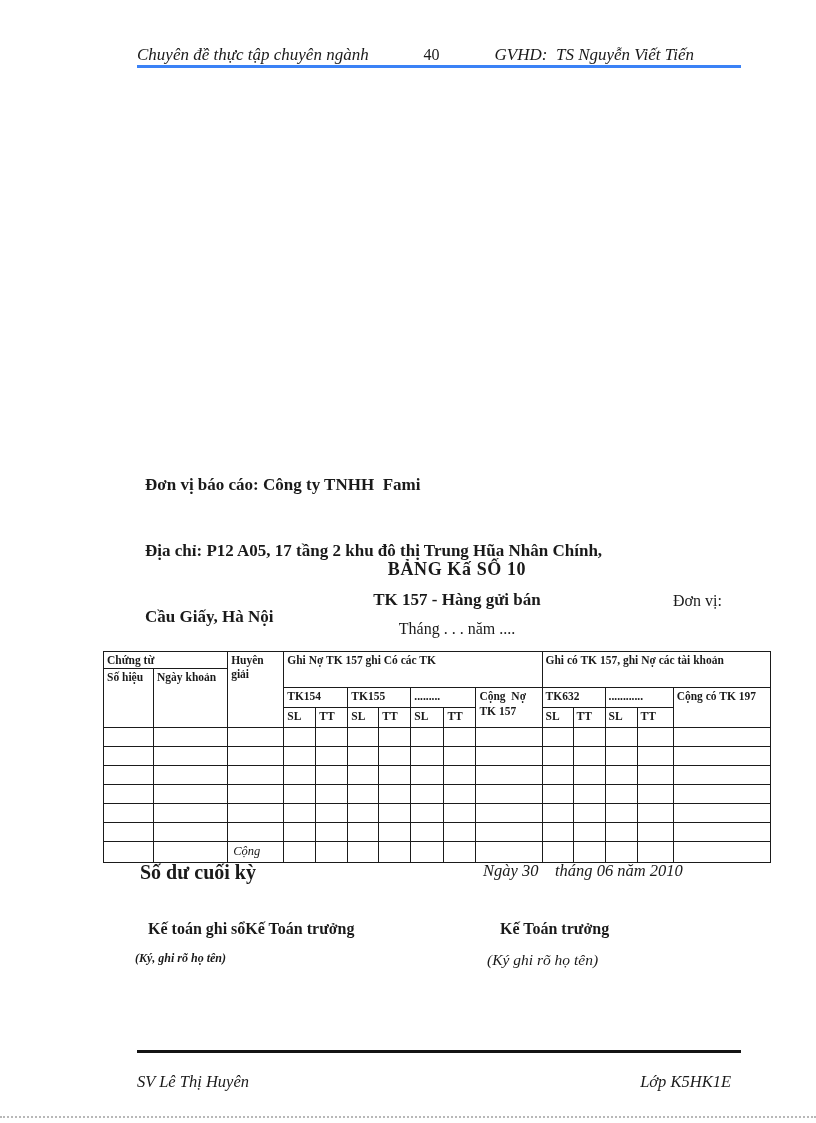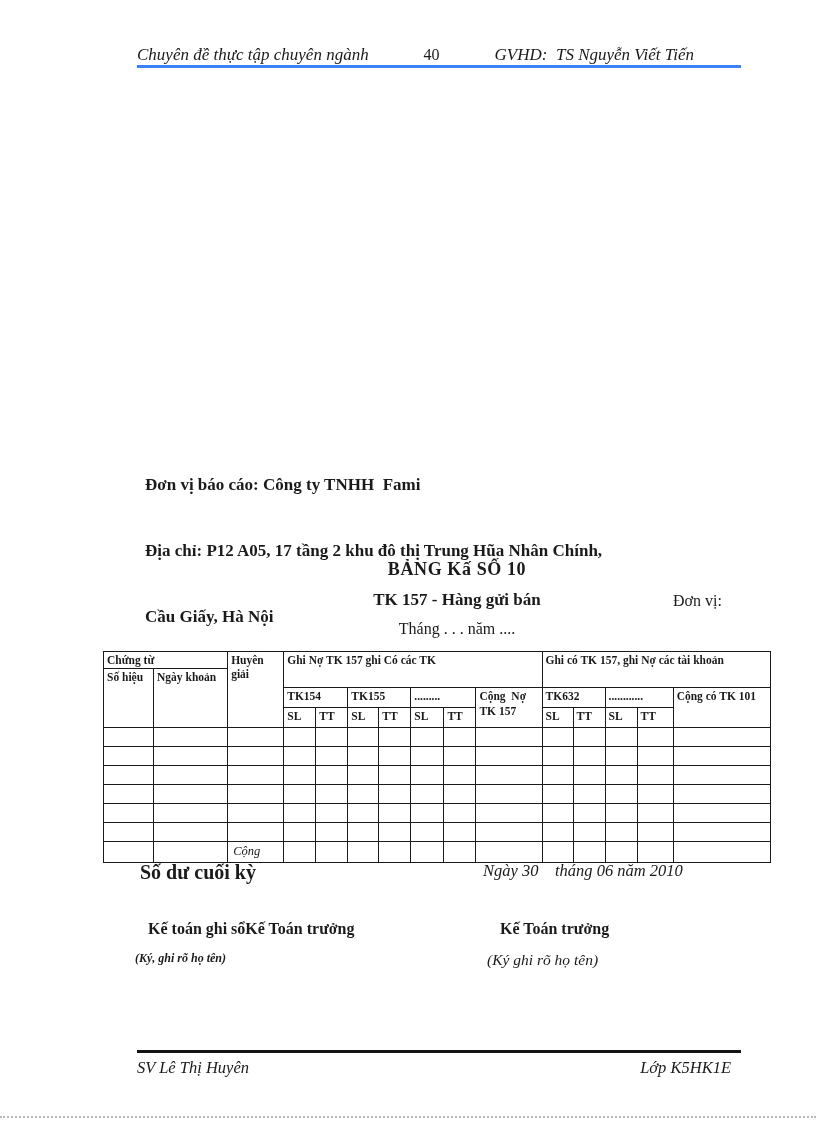--- a/index.html
+++ b/index.html
@@ -92,21 +92,21 @@
   .sig-lt { position: absolute; left: 148px; top: 920px; font-weight: bold; font-size: 16px; }
   .sig-rt { position: absolute; left: 500px; top: 920px; font-weight: bold; font-size: 16px; }
   .sig-ls { position: absolute; left: 135px; top: 951px; font-style: italic; font-size: 12px; font-weight: bold; }
   .sig-rs { position: absolute; left: 487px; top: 951px; font-style: italic; font-size: 15.5px; text-align: center; }
 
   
   .page-footer {
     position: absolute;
     left: 137px; top: 1050px; width: 604px;
     border-top: 3px solid #141414;
-    padding-top: 5px;
+    padding-top: 19px;
     display: flex; justify-content: space-between;
     font-style: italic; font-size: 16.5px;
   }
   .page-footer .ftr-right { padding-right: 10px; }
 
   .bottom-dots {
     position: absolute;
     left: 0; top: 1116px; width: 816px; height: 0;
     border-top: 2px dotted #b8b8b8;
   }
@@ -167,21 +167,21 @@
         <th rowspan="3">Ngày khoản</th>
       </tr>
       <tr class="h3">
         <th colspan="2">TK154</th>
         <th colspan="2">TK155</th>
         <th colspan="2">.........</th>
         <th rowspan="2" class="total-col">Cộng  Nợ
 TK 157</th>
         <th colspan="2">TK632</th>
         <th colspan="2">............</th>
-        <th rowspan="2">Cộng có TK 101</th>
+        <th rowspan="2">Cộng có TK 197</th>
       </tr>
       <tr class="h4">
         <th>SL</th>
         <th>TT</th>
         <th>SL</th>
         <th>TT</th>
         <th>SL</th>
         <th>TT</th>
         <th>SL</th>
         <th>TT</th>

